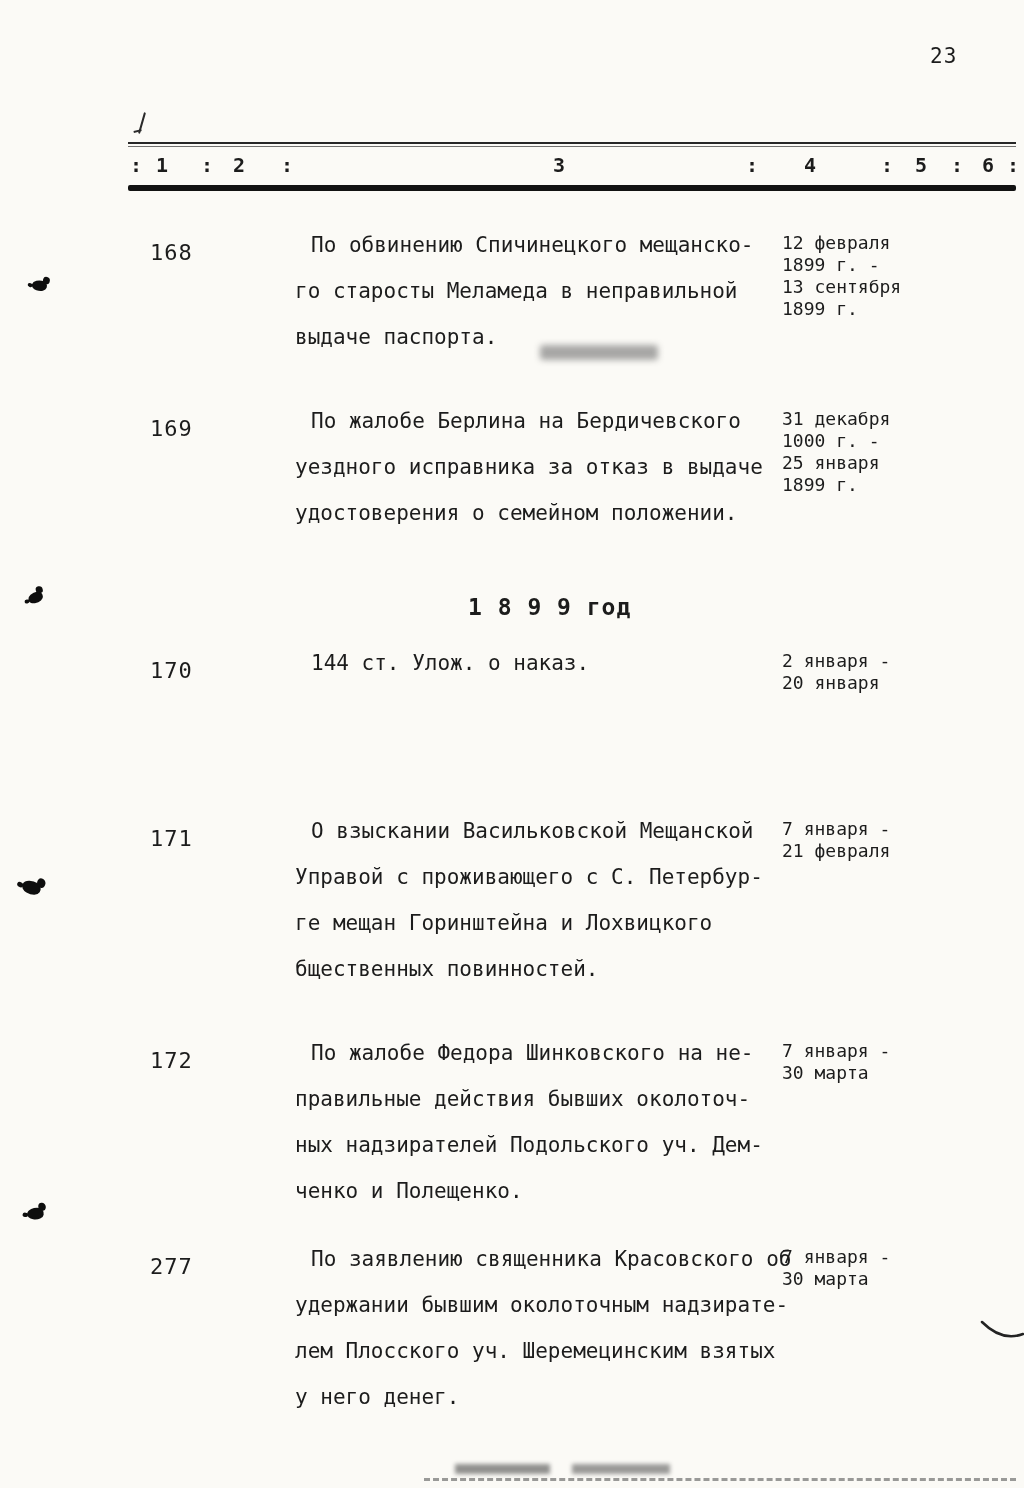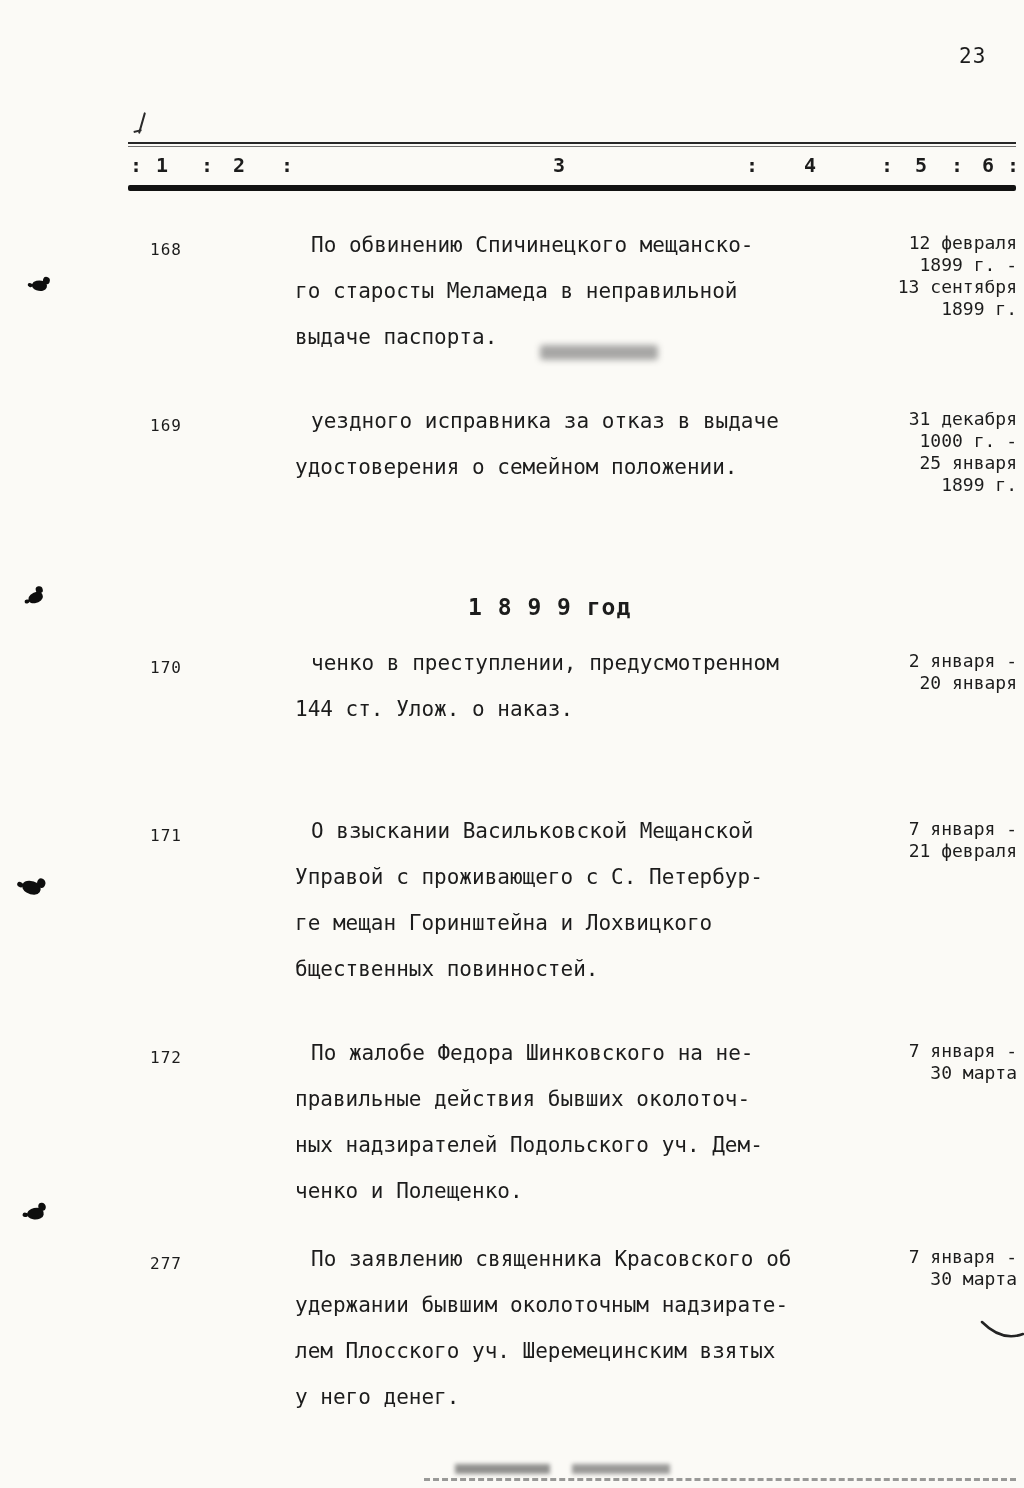--- a/index.html
+++ b/index.html
@@ -3,42 +3,42 @@
 <meta charset="utf-8">
 <style>
   html,body { margin:0; padding:0; background:#e8e6e1; }
   .page {
     position:relative; width:1024px; height:1488px;
     background:#fbfaf6;
     font-family:"DejaVu Sans Mono","Liberation Mono",monospace;
     color:#1c1c1c; overflow:hidden;
   }
   
-  .page-number { position:absolute; top:44px; left:959px; font-size:21px; letter-spacing:1px; }
+  .page-number { position:absolute; top:44px; left:930px; font-size:21px; letter-spacing:1px; }
 
   
   .tick { position:absolute; left:141px; top:112px; width:2px; height:22px; background:#2a2a2a; transform:rotate(16deg); border-radius:2px; }
   .tick::after { content:""; position:absolute; left:-5px; top:19px; width:8px; height:2px; background:#2a2a2a; transform:rotate(-30deg); }
 
   
   .rule { position:absolute; left:128px; width:888px; background:#272727; }
   .rule-top-1 { top:142px; height:2px; }
   .rule-top-2 { top:146px; height:1px; opacity:.65; }
   .rule-thick { top:185px; height:6px; background:#121212; border-radius:2px; }
 
   .header-row { position:absolute; top:153px; left:0; width:1024px; height:28px; font-size:20px; font-weight:bold; }
   .hc { position:absolute; top:0; white-space:nowrap; }
 
   
   .entry { position:absolute; left:0; width:1024px; }
-  .num { position:absolute; left:150px; top:18px; font-size:16px; letter-spacing:1px; }
+  .num { position:absolute; left:150px; top:18px; font-size:22px; letter-spacing:1px; }
   .text { position:absolute; left:295px; top:0; width:500px; }
   .tl { height:46px; line-height:46px; font-size:21px; white-space:nowrap; }
   .tl:first-child { text-indent:16px; }
-  .dates { position:absolute; left:782px; top:10px; width:235px;text-align:right; }
+  .dates { position:absolute; left:782px; top:10px; width:235px; }
   .dl { line-height:22px; font-size:18px; white-space:nowrap; }
 
   
   .year-heading { position:absolute; left:468px; top:594px; font-size:23px; font-weight:bold; letter-spacing:1px;text-align:right; }
 
   
   .blot { position:absolute; width:15px; height:11px; background:#0e0e0e;
           border-radius:70% 30% 60% 40% / 60% 50% 50% 40%; }
   .blot::before { content:""; position:absolute; left:9px; top:-5px; width:7px; height:7px;
           background:#0e0e0e; border-radius:50% 60% 40% 60%; }
@@ -103,37 +103,37 @@
       <div class="dl">1899 г. -</div>
       <div class="dl">13 сентября</div>
       <div class="dl">1899 г.</div>
     </div>
   </div>
   <div class="smudge-168"></div>
 
   <div class="entry" style="top:398px">
     <div class="num">169</div>
     <div class="text">
+      <div class="tl">По жалобе Берлина на Бердичевского</div>
       <div class="tl">уездного исправника за отказ в выдаче</div>
       <div class="tl">удостоверения о семейном положении.</div>
     </div>
     <div class="dates">
       <div class="dl">31 декабря</div>
       <div class="dl">1000 г. -</div>
       <div class="dl">25 января</div>
       <div class="dl">1899 г.</div>
     </div>
   </div>
 
   <div class="year-heading">1 8 9 9 год</div>
 
   <div class="entry" style="top:640px">
     <div class="num">170</div>
     <div class="text">
-      <div class="tl">ченко в преступлении, предусмотренном</div>
       <div class="tl">144 ст. Улож. о наказ.</div>
     </div>
     <div class="dates">
       <div class="dl">2 января -</div>
       <div class="dl">20 января</div>
     </div>
   </div>
 
   <div class="entry" style="top:808px">
     <div class="num">171</div>

